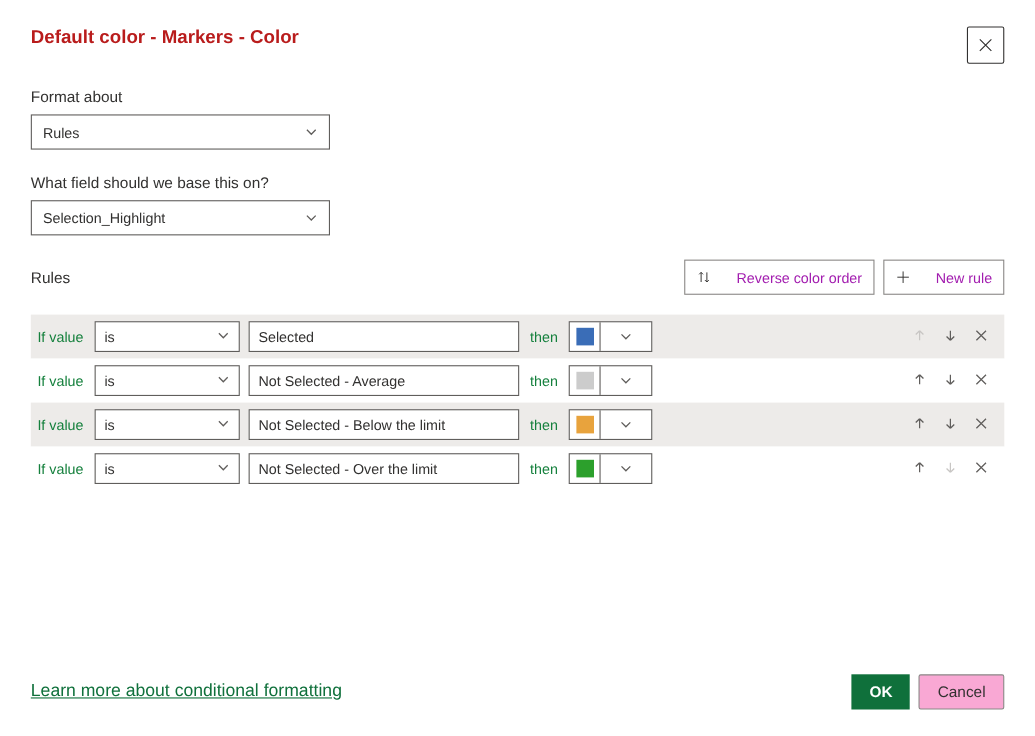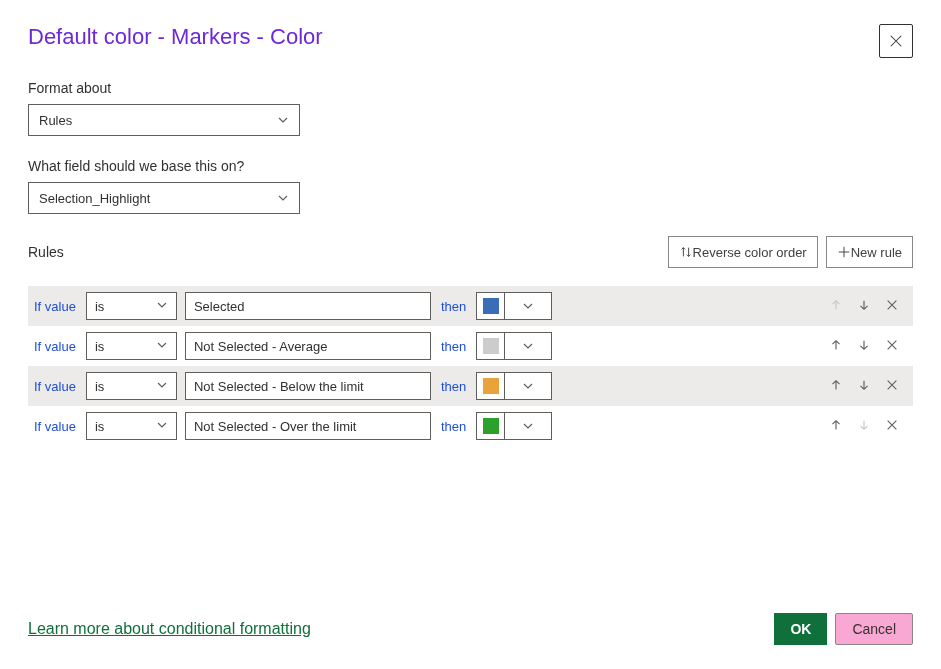--- a/index.html
+++ b/index.html
@@ -18,23 +18,23 @@
     display: flex;
     flex-direction: column;
   }
   .header {
     display: flex;
     justify-content: space-between;
     align-items: flex-start;
     margin-bottom: 22px;
   }
   .title {
-    font-size: 22px;
-    font-weight: 400;
-    color: #6d28d9;
+    font-size: 17px;
+    font-weight: 700;
+    color: #b91c1c;
   }
   .close-btn {
     width: 34px;
     height: 34px;
     border: 1px solid #323130;
     border-radius: 2px;
     background: #fff;
     display: flex;
     align-items: center;
     justify-content: center;
@@ -73,43 +73,43 @@
   }
   .rules-label { font-size: 14px; }
   .rules-actions { display: flex; gap: 8px; }
   .btn-outline {
     height: 32px;
     padding: 0 10px;
     border: 1px solid #8a8886;
     background: #fff;
     display: flex;
     align-items: center;
-    gap: 0;
-    cursor: pointer;
-    font-size: 13px;
-    color: #404040;
+    gap: 23px;
+    cursor: pointer;
+    font-size: 13px;
+    color: #a21caf;
   }
   .btn-outline svg { width: 14px; height: 14px; }
   .rule-row {
     display: flex;
     align-items: center;
     height: 40px;
     padding: 0 4px 0 4px;
     gap: 8px;
   }
   .rule-row.odd { background: #edebe9; }
   .rule-row.even { background: #fff; }
   .lbl-cell {
     font-size: 13px;
-    color: #1d4ed8;
+    color: #15803d;
     padding-left: 2px;
     padding-right: 2px;
   }
   .op-select {
-    width: 91px;
+    width: 132px;
     height: 28px;
     border: 1px solid #605e5c;
     background: #fff;
     padding: 0 8px;
     display: flex;
     align-items: center;
     justify-content: space-between;
     cursor: pointer;
     font-size: 13px;
   }

